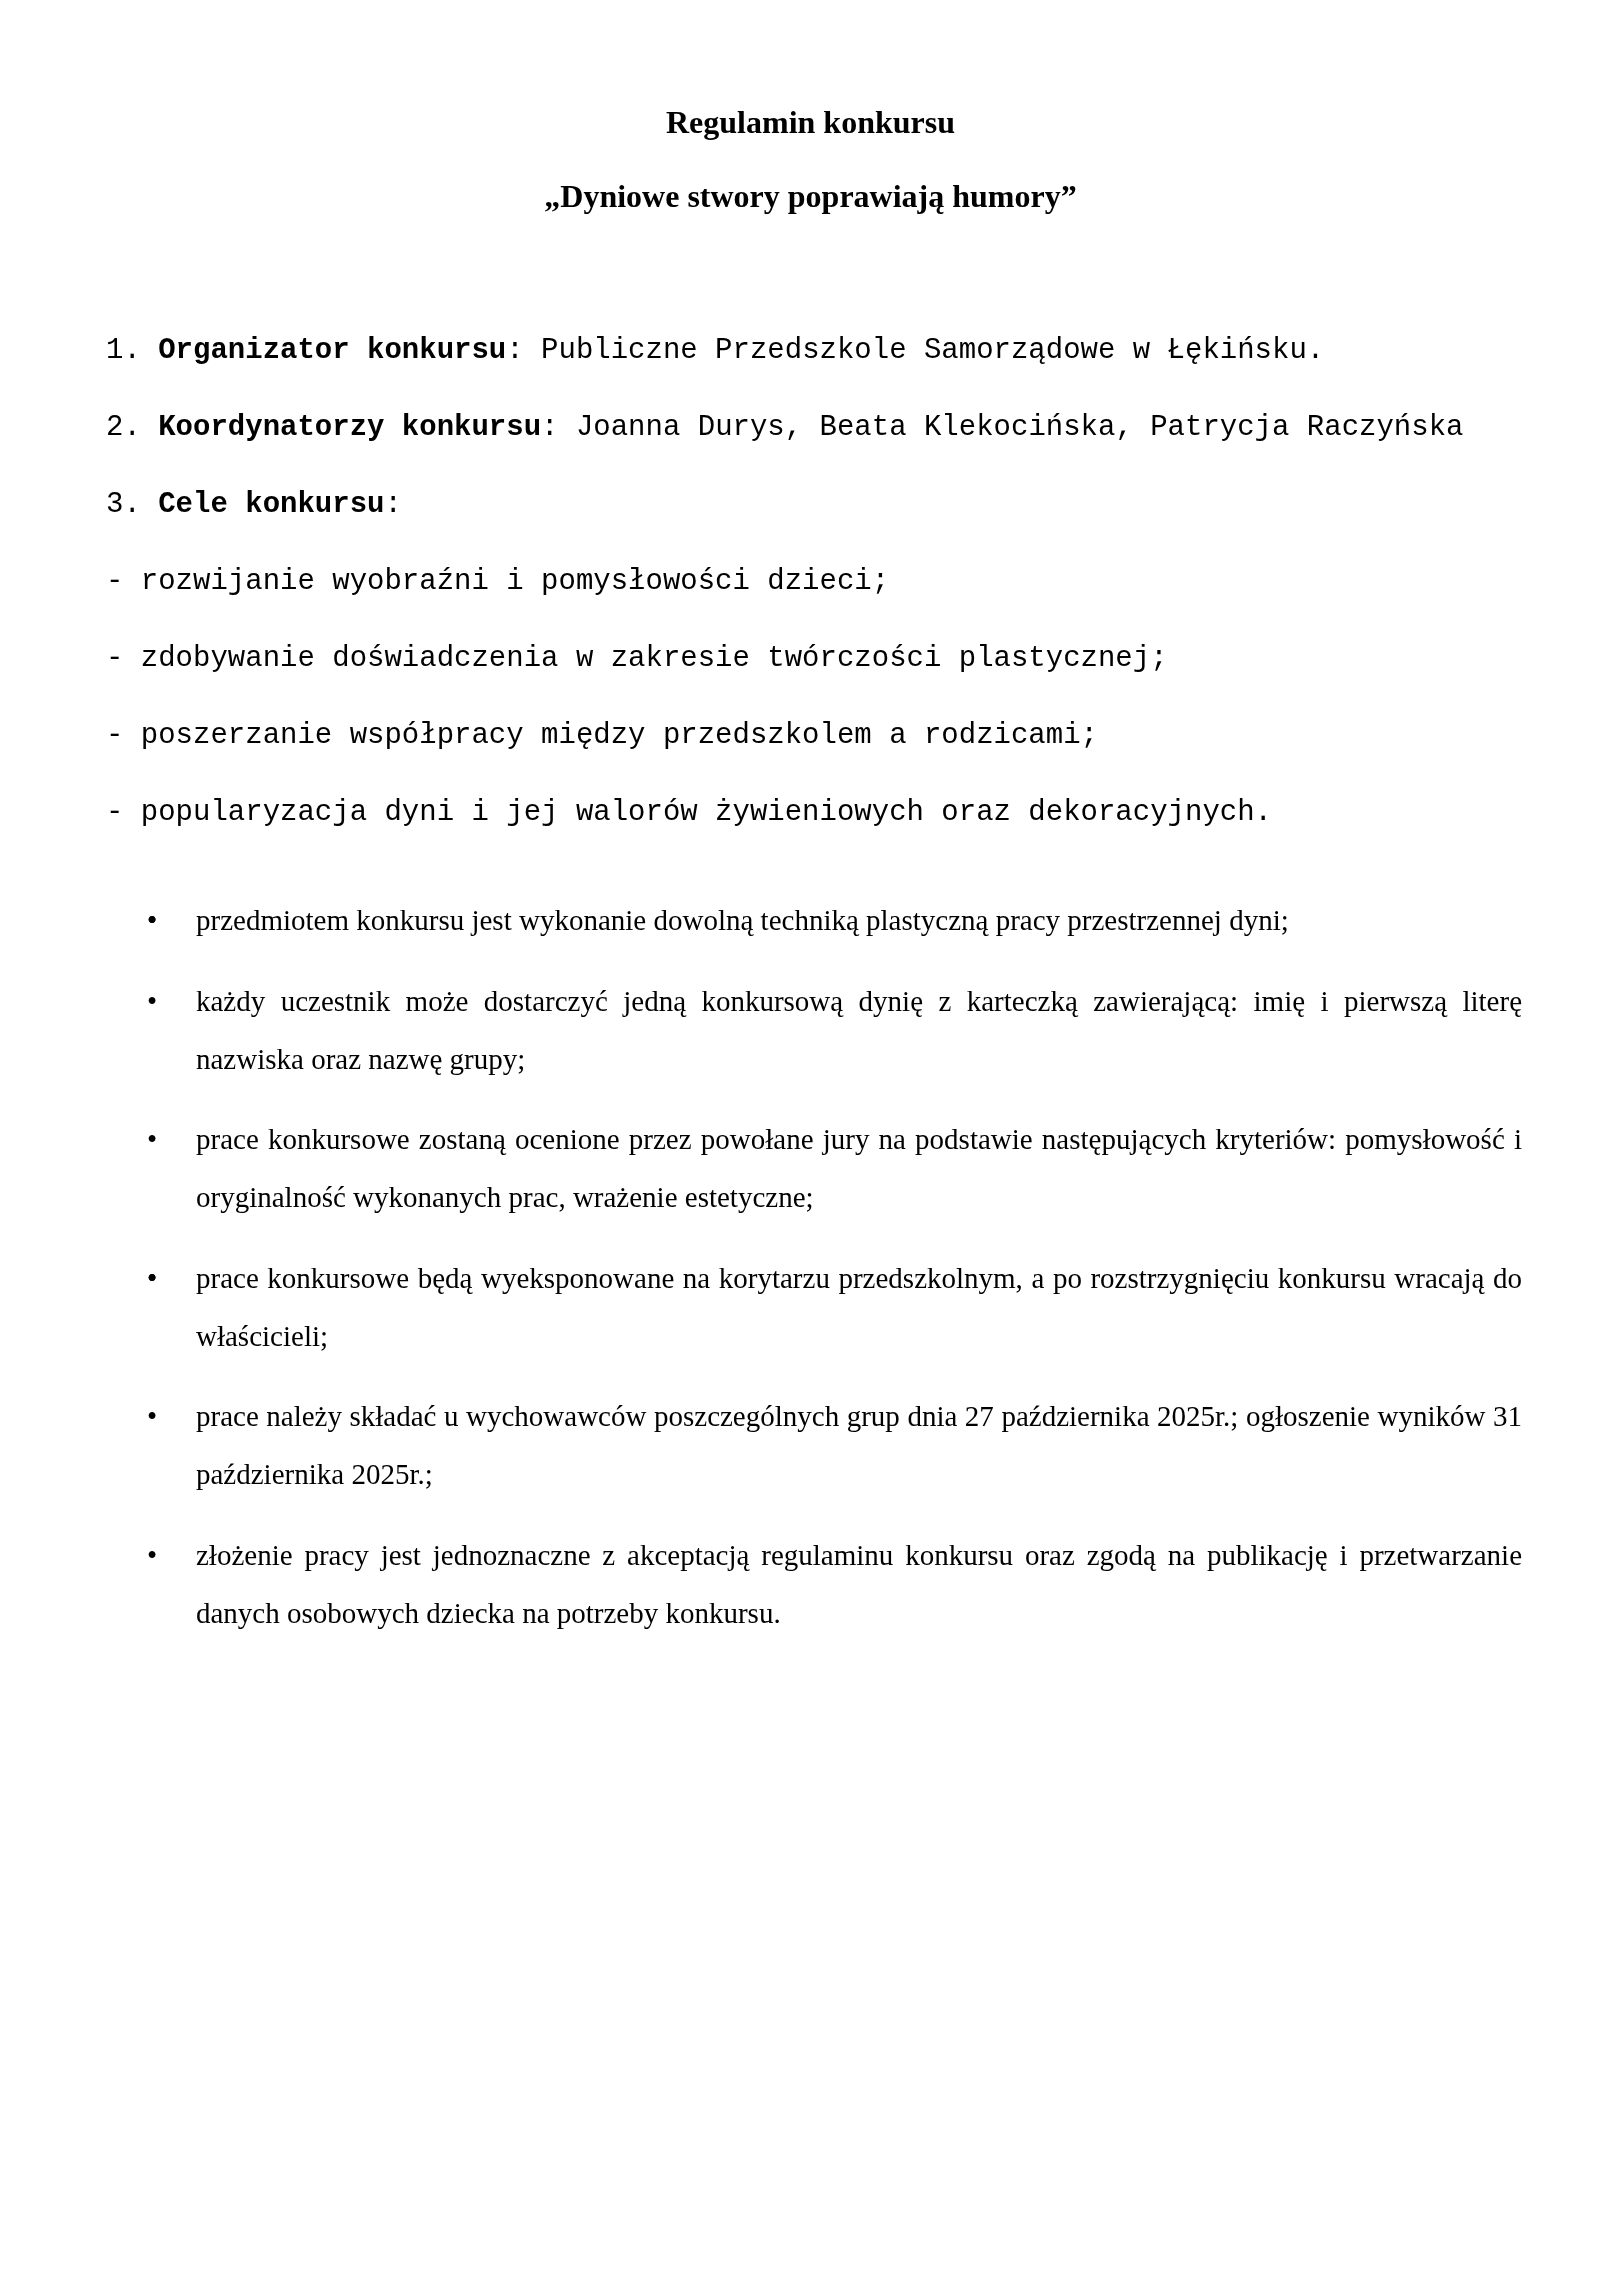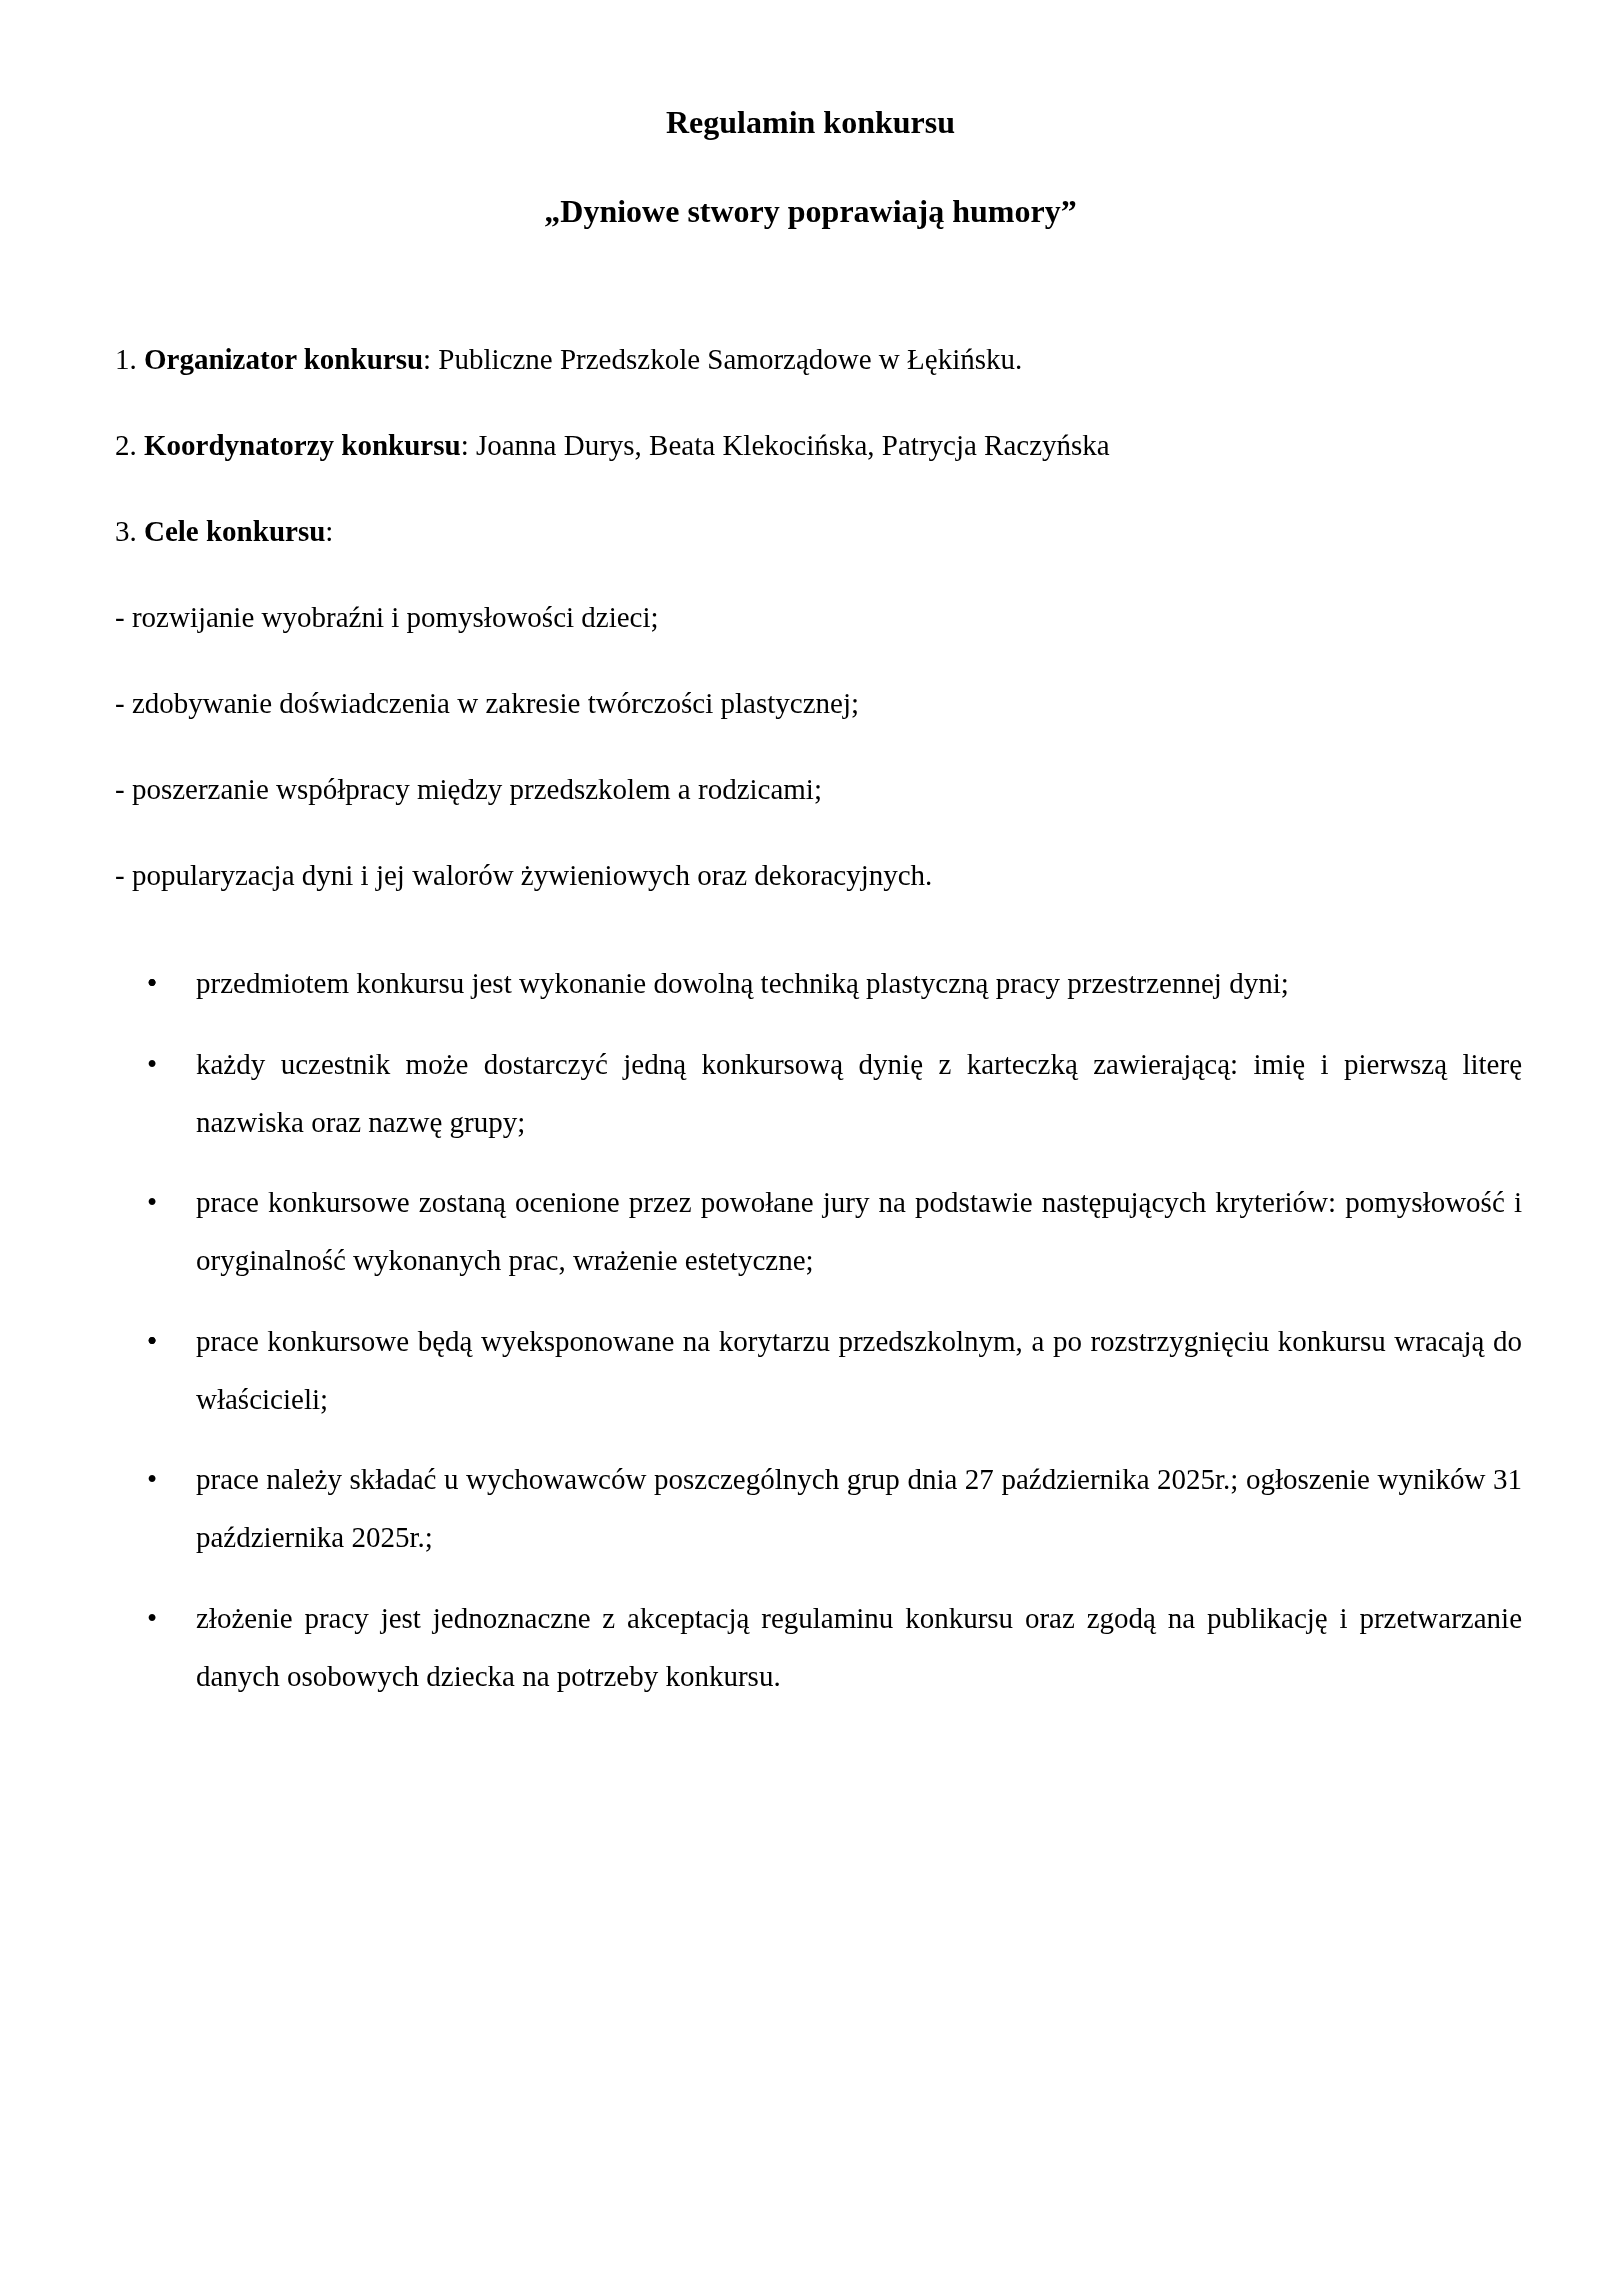--- a/index.html
+++ b/index.html
@@ -27,34 +27,35 @@
     position: absolute;
     left: 0;
     width: 1621px;
     text-align: center;
     font-weight: bold;
     font-size: 32px;
     line-height: 39px;
     margin: 0;
   }
   .title-1 { top: 103px; }
-  .title-2 { top: 192px; }
+  .title-2 { top: 177px; }
 
   .body {
     position: absolute;
     left: 99px;
     top: 324px;
     width: 1423px;
     font-size: 29px;
   }
   .para {
-    margin: 16px;
+    margin: 7px;
     height: 70px;
     line-height: 39px;
     white-space: nowrap;
+    font-family: Liberation Mono, monospace;
   }
   .b { font-weight: bold; }
 
   .bullets {
     list-style: none;
     margin: 0;
     padding: 0;
     margin-top: 2.9px;
   }
   .bullet-item {

